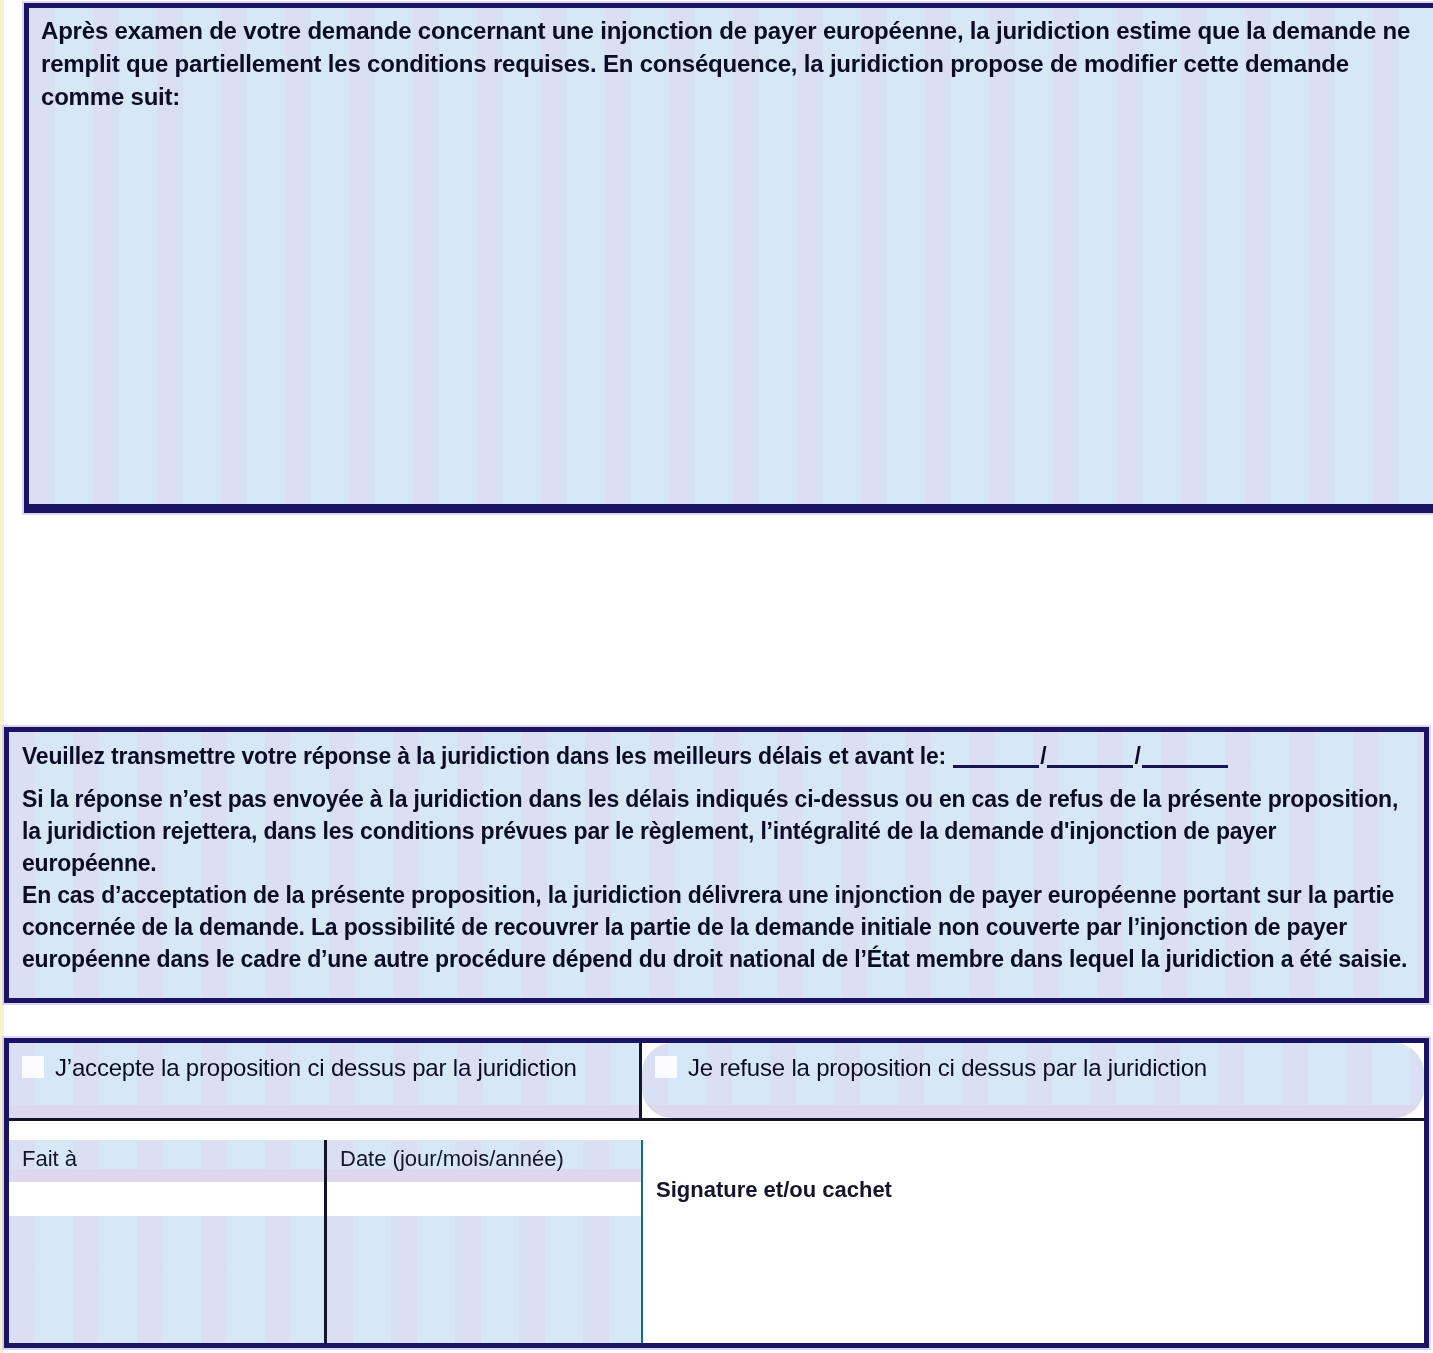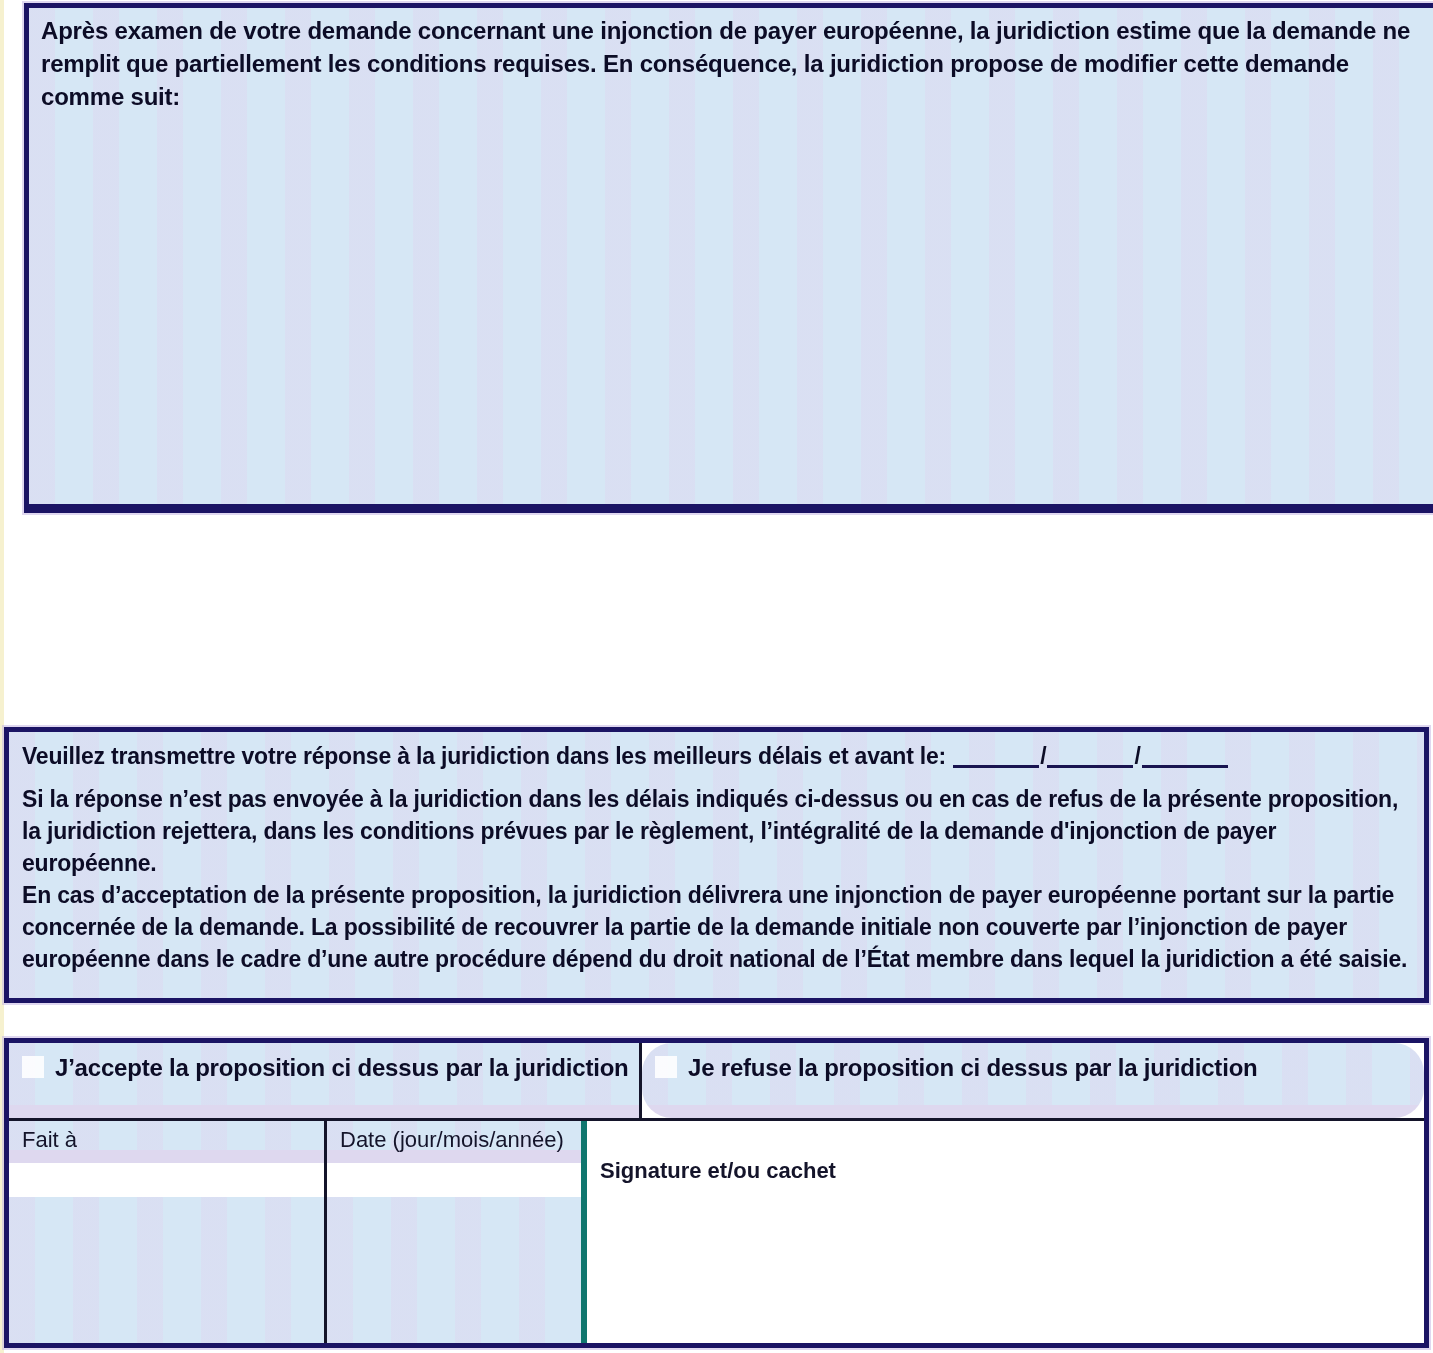--- a/index.html
+++ b/index.html
@@ -61,34 +61,34 @@
 
   
   .decision { top:1038px; height:310px; background:#ffffff; display:flex; flex-direction:column; }
   .header-row {
     display:flex; flex-direction:row;
     height:78px; border-bottom:3px solid #14142a;
   }
   .header-cell {
     display:flex; align-items:flex-start;
     padding:8px 10px 0 13px;
-    font-size:24px; font-weight:bold; line-height:33px;
+    font-size:24px; font-weight:normal; line-height:33px;
     letter-spacing:-0.2px;
   }
   .header-cell.accept { width:633px; border-right:3px solid #14142a; }
   .header-cell.refuse { flex:1 1 auto;border-radius:30px; }
   .checkbox {
     flex:0 0 auto; width:22px; height:22px;
     background:rgba(255,255,255,0.88);
     margin:5px 11px 0 0;
   }
-  .body-row { display:flex; flex-direction:row; flex:1 1 auto; }
+  .body-row { display:flex; flex-direction:row; flex:1 1 auto;margin-top:19px; }
   .col { display:flex; flex-direction:column; }
   .col1 { width:318px; border-right:3px solid #14142a; }
-  .col2 { width:260px; border-right:6px solid #0f766e;justify-content:flex-end; }
+  .col2 { width:316px; border-right:2px solid #0f766e;justify-content:flex-end; }
   .col3 { flex:1 1 auto; background:#ffffff; }
   .col-label {
     height:42px; padding:5px 10px 0 13px;
     font-size:22px; font-weight:normal; line-height:27px;
     color:#14142a;
   }
   .input-strip { height:34px; background:#ffffff; }
   .col-fill { flex:1 1 auto; }
   .col3-white { flex:1 1 auto; background:#ffffff; padding:0 10px 0 13px; }
   .signature-label {

